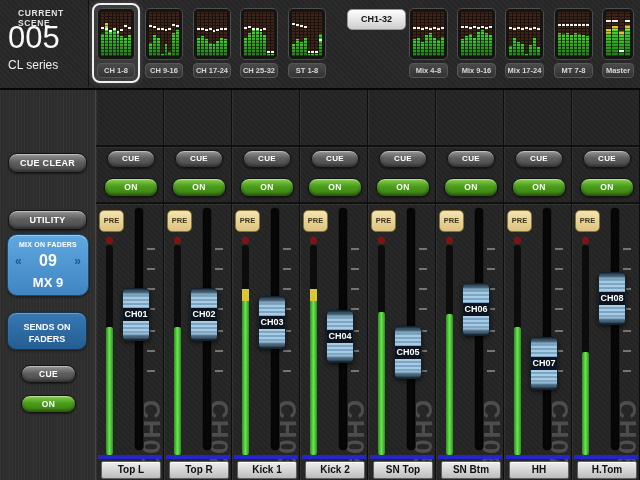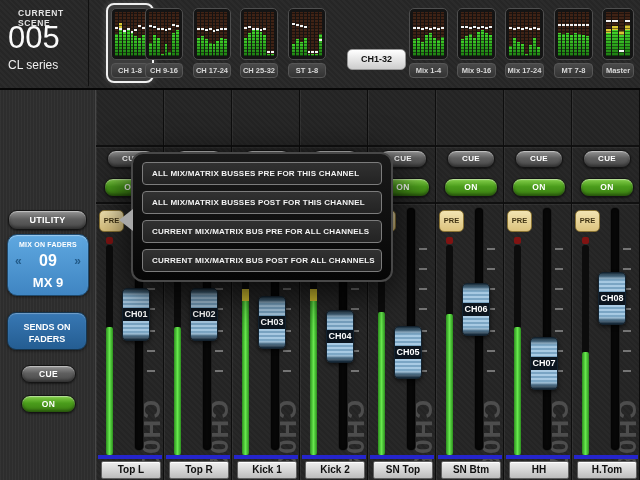--- a/index.html
+++ b/index.html
@@ -23,21 +23,21 @@
   .mbar::after{content:"";position:absolute;inset:0;z-index:1;
         background:repeating-linear-gradient(to top,rgba(0,0,0,0.45) 0 1px,transparent 1px 3px);}
   .mfill{position:absolute;bottom:0;left:0;right:0;background:linear-gradient(to top,#1d7a12,#43d92c);}
   .mpeak{position:absolute;left:0;right:0;background:#d9c632;}
   .mmark{position:absolute;left:0;right:0;height:2px;background:#f2f2f2;z-index:2;}
   .mlabel{margin-top:3px;height:13px;line-height:13px;background:linear-gradient(#4a4a4a,#333);
           border:1px solid #565656;border-radius:4px;font-size:7.5px;font-weight:bold;
           color:#d8d8d8;text-align:center;white-space:nowrap;}
   .bank-btn{position:absolute;left:347px;width:57px;height:19px;border-radius:5px;
             font-size:9px;font-weight:bold;text-align:center;line-height:19px;}
-  .bank-btn.sel{top:9px;background:linear-gradient(#ffffff,#cdcdcd);color:#111;border:1px solid #979797;margin-top:40px;}
+  .bank-btn.sel{top:9px;background:linear-gradient(#ffffff,#cdcdcd);color:#111;border:1px solid #979797;}
   .bank-btn.unsel{top:37px;background:linear-gradient(#464646,#252525);color:#e8e8e8;border:1px solid #5a5a5a;
             box-shadow:inset 0 1px 0 rgba(255,255,255,0.15);}
   
   #sidebar{position:absolute;left:0;top:90px;width:95px;height:390px;background:#2d2d2d;
            border-right:1px solid #474747;
            background-image:repeating-linear-gradient(90deg,rgba(255,255,255,0.03) 0 1px,transparent 1px 3px);}
   .pill{position:absolute;border-radius:9px;border:1px solid #141414;color:#fff;font-weight:bold;
         text-align:center;letter-spacing:0.3px;
         box-shadow:inset 0 1px 1px rgba(255,255,255,0.45),inset 0 -2px 3px rgba(0,0,0,0.35),0 1px 2px rgba(0,0,0,0.5);}
   .pill.gray{background:linear-gradient(#969696,#5f5f5f 45%,#484848);}
@@ -106,21 +106,21 @@
 
 <div id="app">
 
   <div id="topbar">
     <div id="scene">
       <div class="scene-label">CURRENT SCENE</div>
       <div class="scene-number">005</div>
       <div class="scene-series">CL series</div>
     </div>
     <div id="bridge">
-        <div class="mblock selected" style="left: 18px;">
+        <div class="mblock selected" style="left: 4px;">
           <div class="mbox" style="width: 38px;">
             <div class="mbar">
               <div class="mfill" style="height: 50%;"></div>
               <div class="mmark" style="bottom: 62%;"></div>
             </div>
             <div class="mbar">
               <div class="mfill" style="height: 62%;"></div>
               <div class="mpeak" style="bottom: 62%; height: 12%;"></div>
               <div class="mmark" style="bottom: 58%;"></div>
             </div>
@@ -327,21 +327,21 @@
             </div>
             <div class="mbar">
               <div class="mfill" style="height: 36%;"></div>
               <div class="mmark" style="bottom: 60%;"></div>
             </div>
             <div class="mbar">
               <div class="mfill" style="height: 44%;"></div>
               <div class="mmark" style="bottom: 62%;"></div>
             </div>
           </div>
-          <div class="mlabel">Mix 1-4</div>
+          <div class="mlabel">Mix 4-8</div>
         </div>
         <div class="mblock" style="left: 364px;">
           <div class="mbox" style="width: 39px;">
             <div class="mbar">
               <div class="mfill" style="height: 38%;"></div>
               <div class="mmark" style="bottom: 64%;"></div>
             </div>
             <div class="mbar">
               <div class="mfill" style="height: 45%;"></div>
               <div class="mmark" style="bottom: 64%;"></div>
@@ -470,20 +470,21 @@
               <div class="mmark" style="bottom: 78%;"></div>
             </div>
           </div>
           <div class="mlabel">Master</div>
         </div>
       </div>
     <div class="bank-btn sel">CH1-32</div>
   </div>
 
   <div id="sidebar">
+    <div class="pill gray sbtn" style="top:63px">CUE CLEAR</div>
     <div class="pill gray sbtn" style="top:120px">UTILITY</div>
 
     <div id="mof">
       <div class="mof-title">MIX ON FADERS</div>
       <div class="mof-arrow mof-prev">«</div>
       <div class="mof-num">09</div>
       <div class="mof-arrow mof-next">»</div>
       <div class="mof-bus">MX 9</div>
     </div>
 
@@ -694,21 +695,14 @@
         <div class="tick" style="top: 260px;"></div>
         <div class="tick" style="top: 280px;"></div>
         <div class="cap" style="top: 182px;">
           <div class="cap-label">CH08</div>
         </div>
         <div class="bluebar"></div>
         <div class="nameplate">H.Tom</div>
       </div>
     </div>
 
-  <div id="popup">
-    <div id="popup-arrow"></div>
-    <div class="popup-item">ALL MIX/MATRIX BUSSES PRE FOR THIS CHANNEL</div>
-    <div class="popup-item">ALL MIX/MATRIX BUSSES POST FOR THIS CHANNEL</div>
-    <div class="popup-item">CURRENT MIX/MATRIX BUS PRE FOR ALL CHANNELS</div>
-    <div class="popup-item">CURRENT MIX/MATRIX BUS POST FOR ALL CHANNELS</div>
-  </div>
 
 </div>
 
 </body></html>

